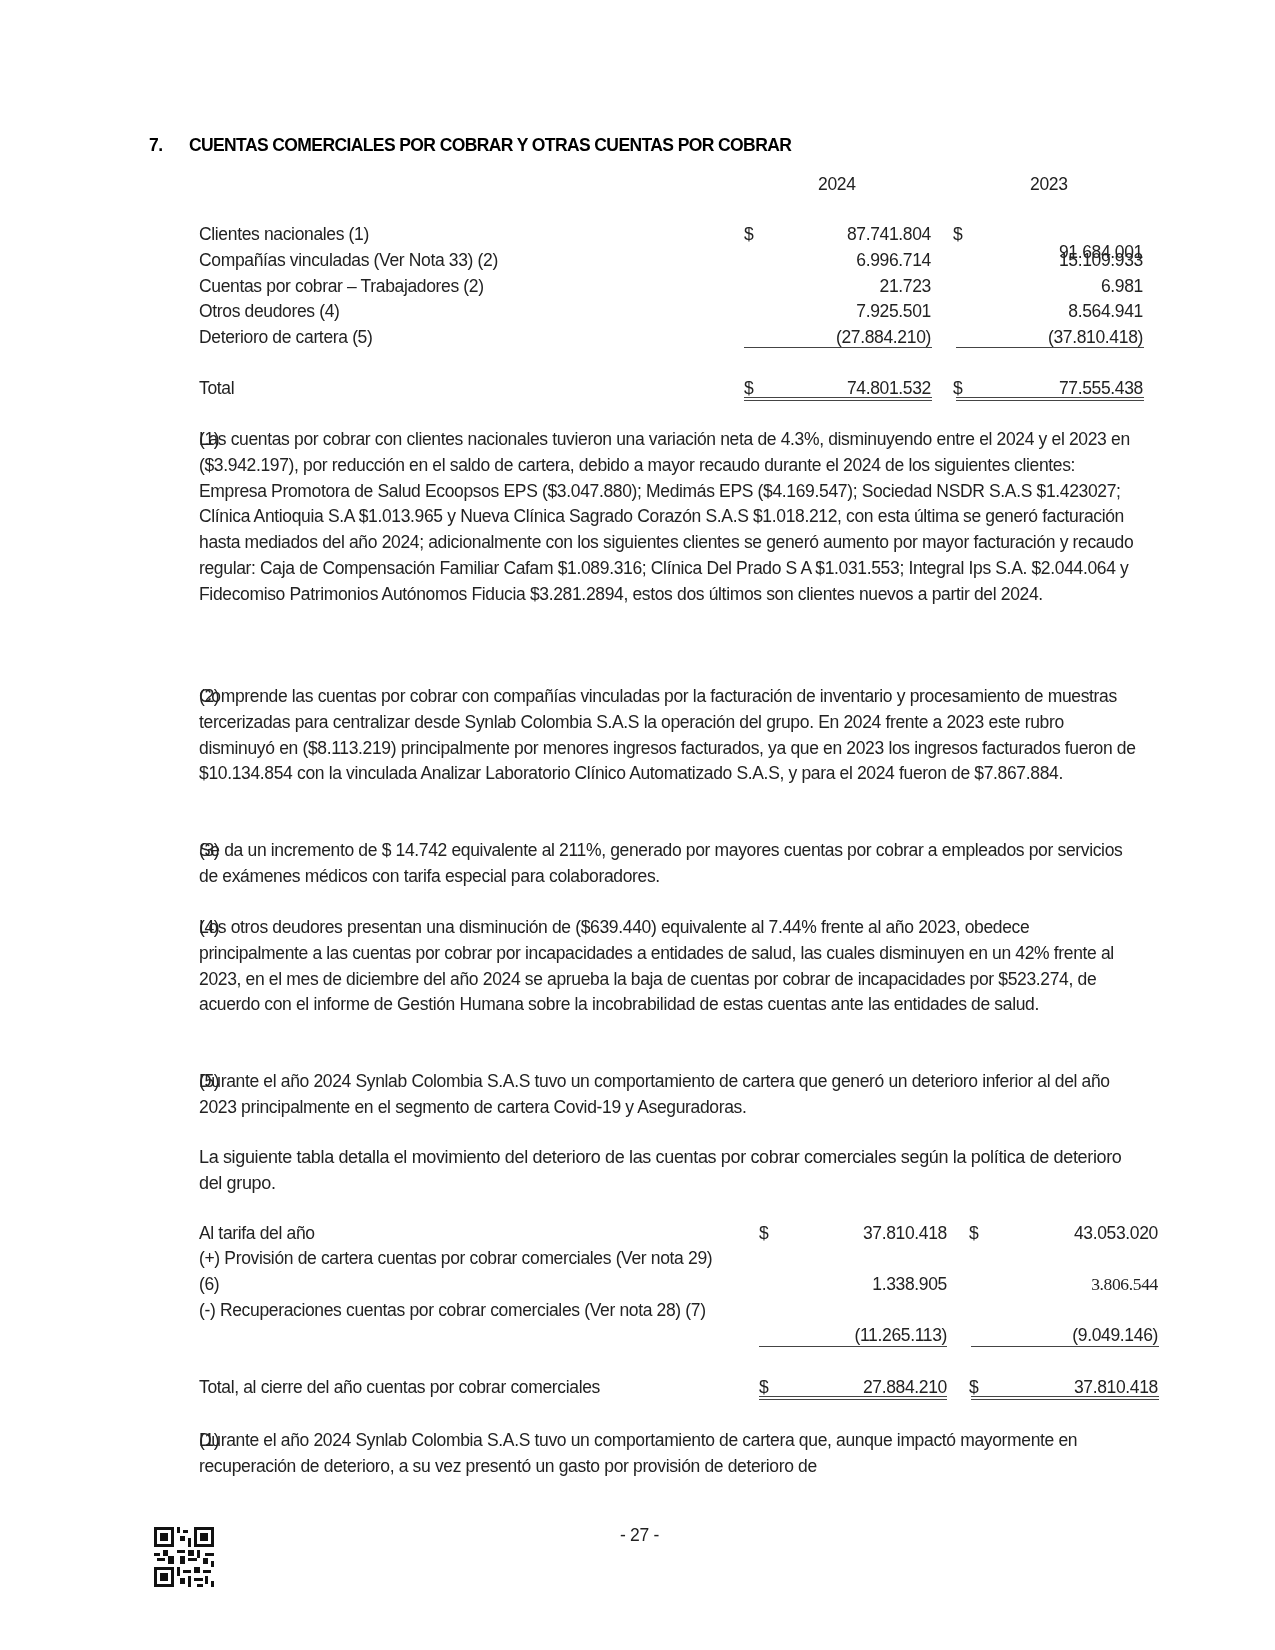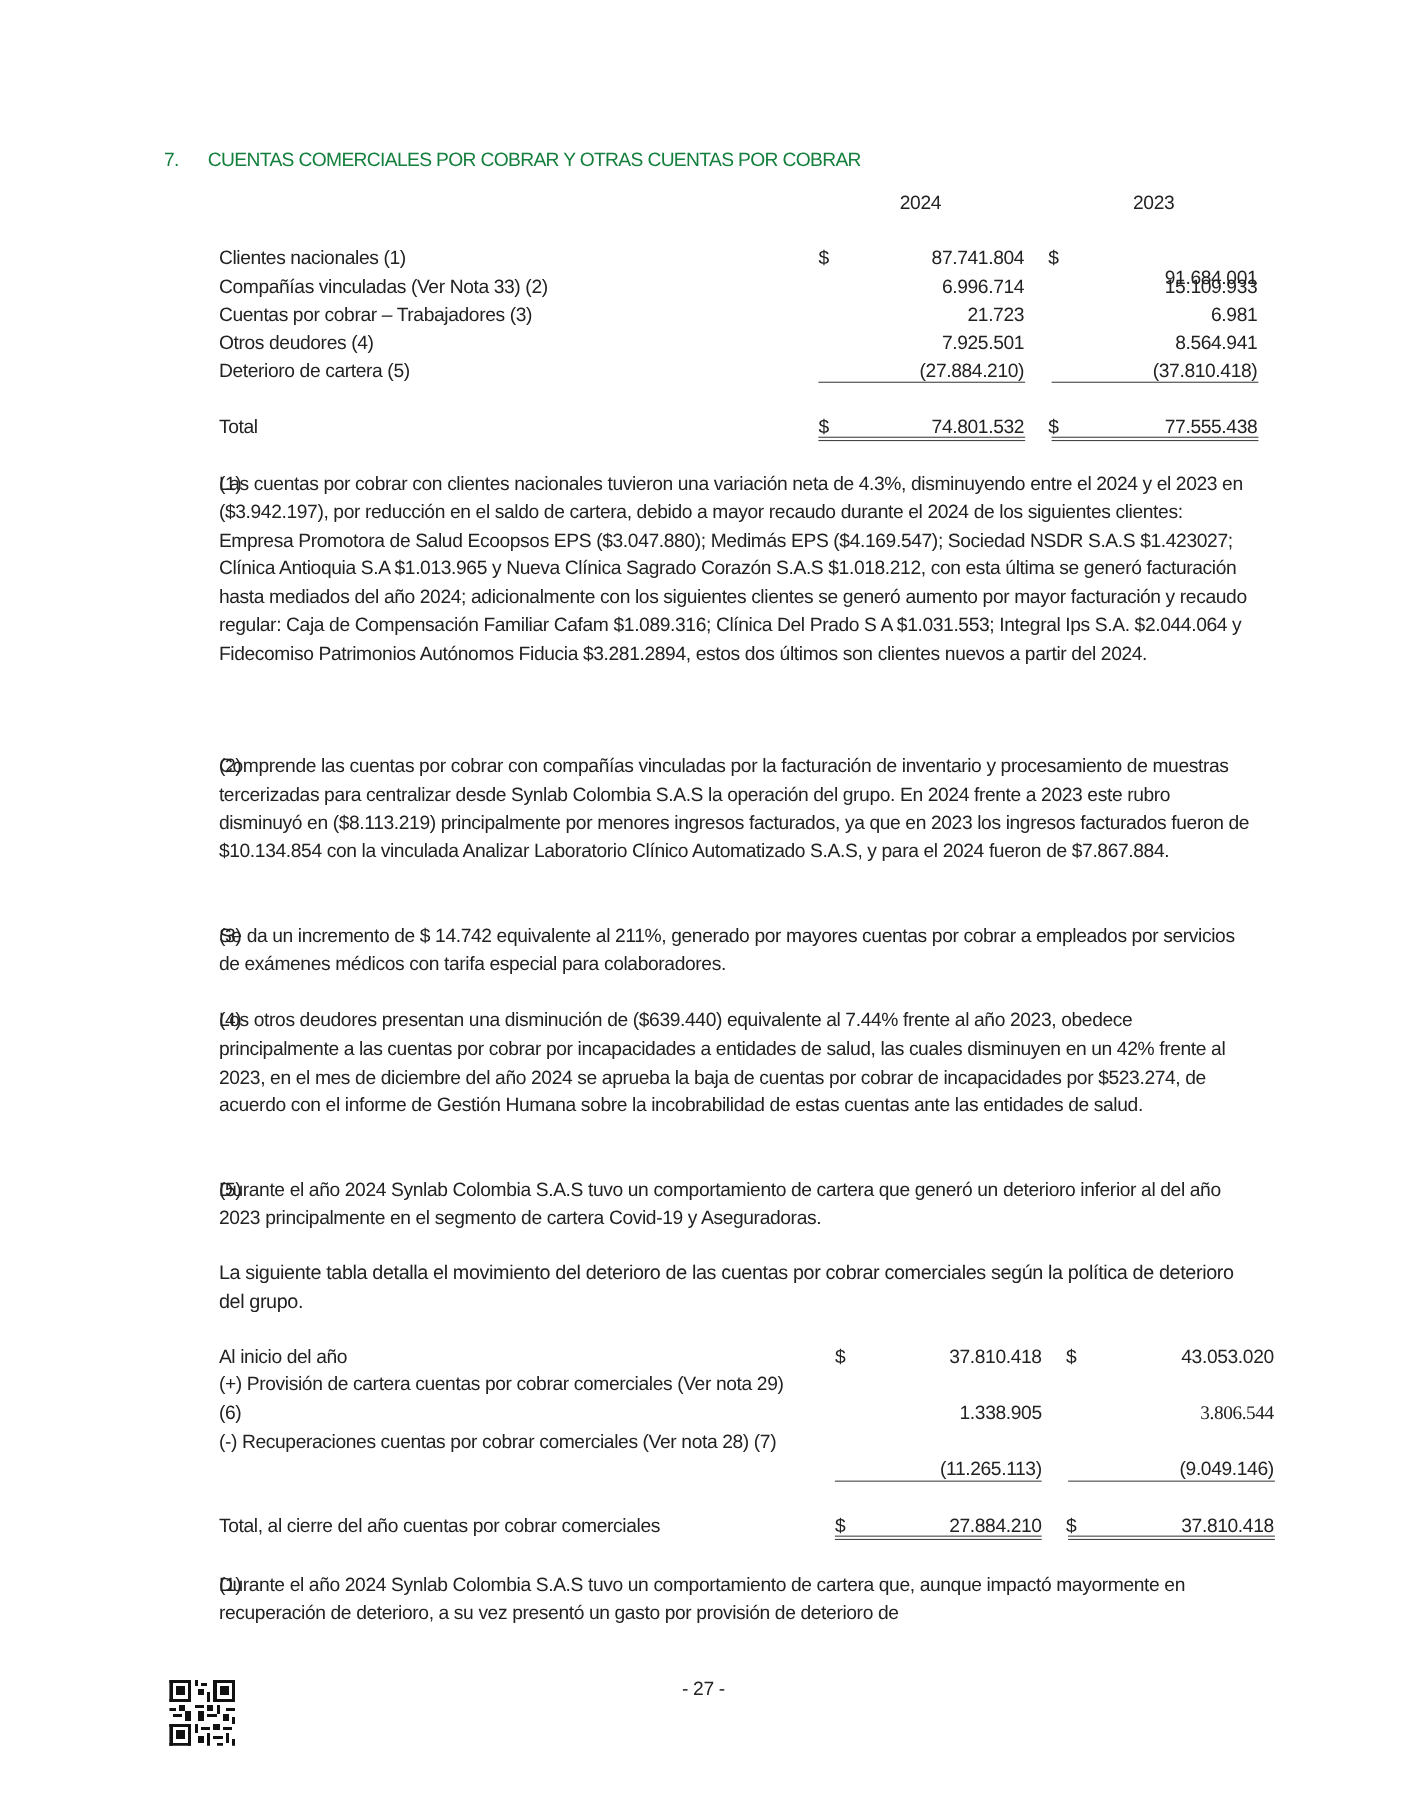--- a/index.html
+++ b/index.html
@@ -1,21 +1,21 @@
 <!DOCTYPE html>
 <html><head>
 <meta charset="utf-8">
 <style>
   html, body { margin: 0; padding: 0; background: #ffffff; }
   body {
     width: 1275px; height: 1650px; position: relative; overflow: hidden;
     font-family: "Liberation Sans", sans-serif; color: #222222;
   }
   .t { position: absolute; font-size: 17.5px; line-height: 20px; white-space: nowrap; letter-spacing: -0.35px; }
-  .heading { left: 149px; top: 135px; font-size: 17.5px; letter-spacing: -0.6px; color: #15803d; }
+  .heading { left: 149px; top: 135px; font-size: 17.5px; letter-spacing: -0.6px; color: #000000; font-weight: bold; }
   .yr { top: 174px; text-align: center; }
   .lbl { left: 199px; }
   .cur { width: 14px; }
   .num { text-align: right; width: 180px; }
   .ul { position: absolute; height: 1px; background: #444; }
   .dul { position: absolute; height: 4px; border-top: 1px solid #444; border-bottom: 1px solid #444; box-sizing: border-box; }
   .note { position: absolute; left: 199px; width: 940px; font-size: 17.5px; line-height: 25.8px; letter-spacing: -0.35px; }
   .note .mk { position: absolute; left: 0; top: 0; }
   .note .tx { white-space: normal; }
   .para { position: absolute; left: 199px; width: 940px; font-size: 18px; line-height: 25.8px; letter-spacing: -0.35px; }
@@ -42,21 +42,21 @@
     <div class="t num" style="left:751px;top:224px;">87.741.804</div>
     <div class="t cur" style="left:953px;top:224px;">$</div>
     <div class="t num" style="left:963px;top:242px;">91.684.001</div>
   </div>
   <div>
     <div class="t lbl" style="top:250px;">Compañías vinculadas (Ver Nota 33) (2)</div>
     <div class="t num" style="left:751px;top:250px;">6.996.714</div>
     <div class="t num" style="left:963px;top:250px;">15.109.933</div>
   </div>
   <div>
-    <div class="t lbl" style="top:276px;">Cuentas por cobrar – Trabajadores (3)</div>
+    <div class="t lbl" style="top:276px;">Cuentas por cobrar – Trabajadores (2)</div>
     <div class="t num" style="left:751px;top:276px;">21.723</div>
     <div class="t num" style="left:963px;top:276px;">6.981</div>
   </div>
   <div>
     <div class="t lbl" style="top:301px;">Otros deudores (4)</div>
     <div class="t num" style="left:751px;top:301px;">7.925.501</div>
     <div class="t num" style="left:963px;top:301px;">8.564.941</div>
   </div>
   <div>
     <div class="t lbl" style="top:327px;">Deterioro de cartera (5)</div>
@@ -95,21 +95,21 @@
 </div>
 <div class="note" style="top:1069px;">
   <span class="mk">(5)</span>
   <div class="tx">Durante el año 2024 Synlab Colombia S.A.S tuvo un comportamiento de cartera que generó un deterioro inferior al del año 2023 principalmente en el segmento de cartera Covid-19 y Aseguradoras.</div>
 </div>
 
 <div class="para" style="top:1145px;">La siguiente tabla detalla el movimiento del deterioro de las cuentas por cobrar comerciales según la política de deterioro del grupo.</div>
 
 <div>
   <div>
-    <div class="t lbl" style="top:1223px;">Al inicio del año</div>
+    <div class="t lbl" style="top:1223px;">Al tarifa del año</div>
     <div class="t cur" style="left:759px;top:1223px;">$</div>
     <div class="t num" style="left:767px;top:1223px;">37.810.418</div>
     <div class="t cur" style="left:969px;top:1223px;">$</div>
     <div class="t num" style="left:978px;top:1223px;">43.053.020</div>
   </div>
   <div>
     <div class="t lbl wrap" style="top:1246px;">(+) Provisión de cartera cuentas por cobrar comerciales (Ver nota 29) (6)</div>
     <div class="t num" style="left:767px;top:1274px;">1.338.905</div>
     <div class="t num" style="left:978px;top:1274px;font-family:Liberation Serif, serif;">3.806.544</div>
   </div>

